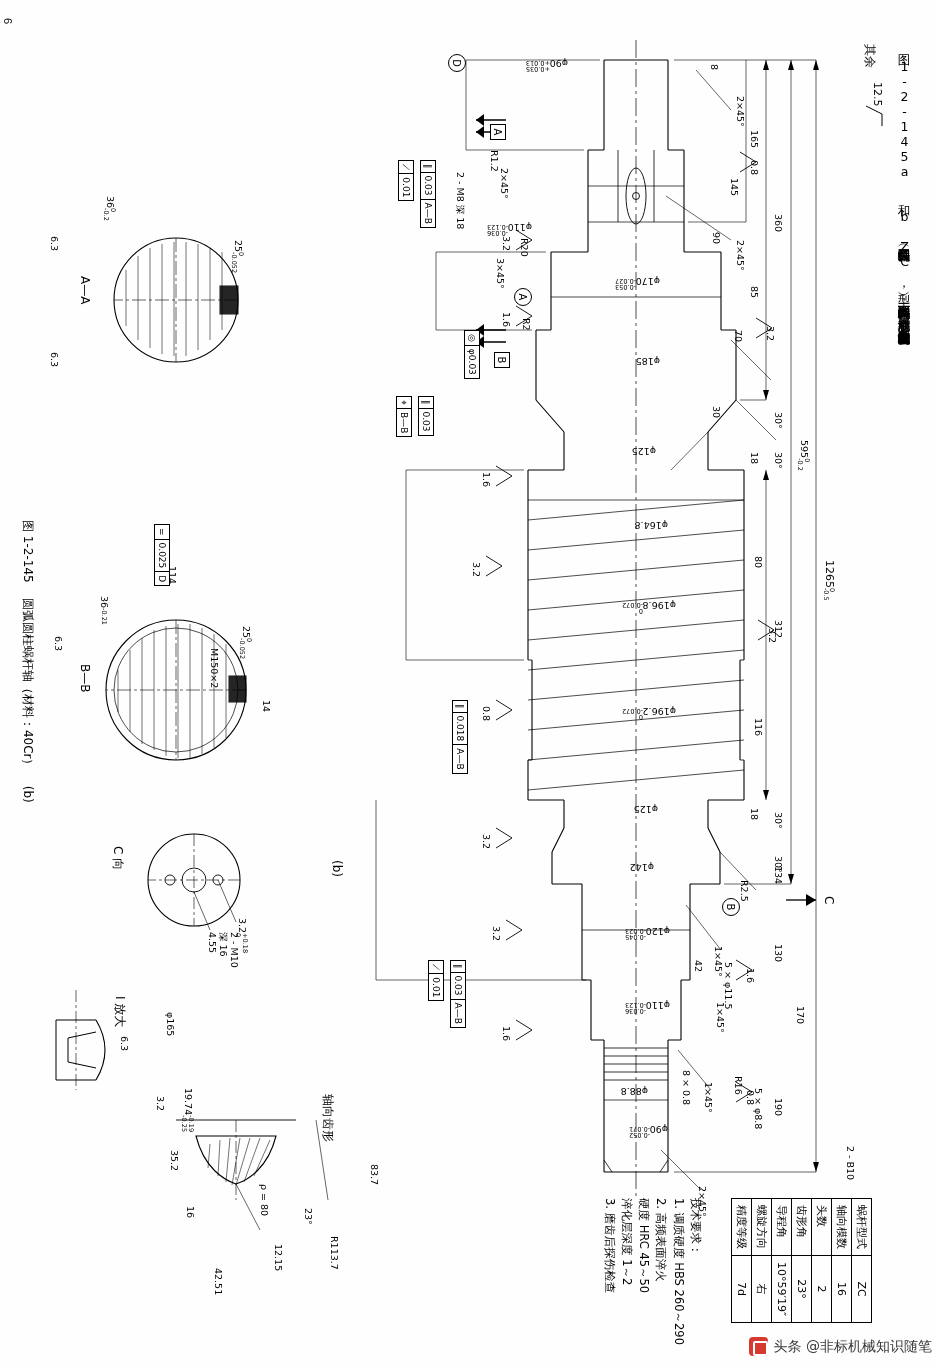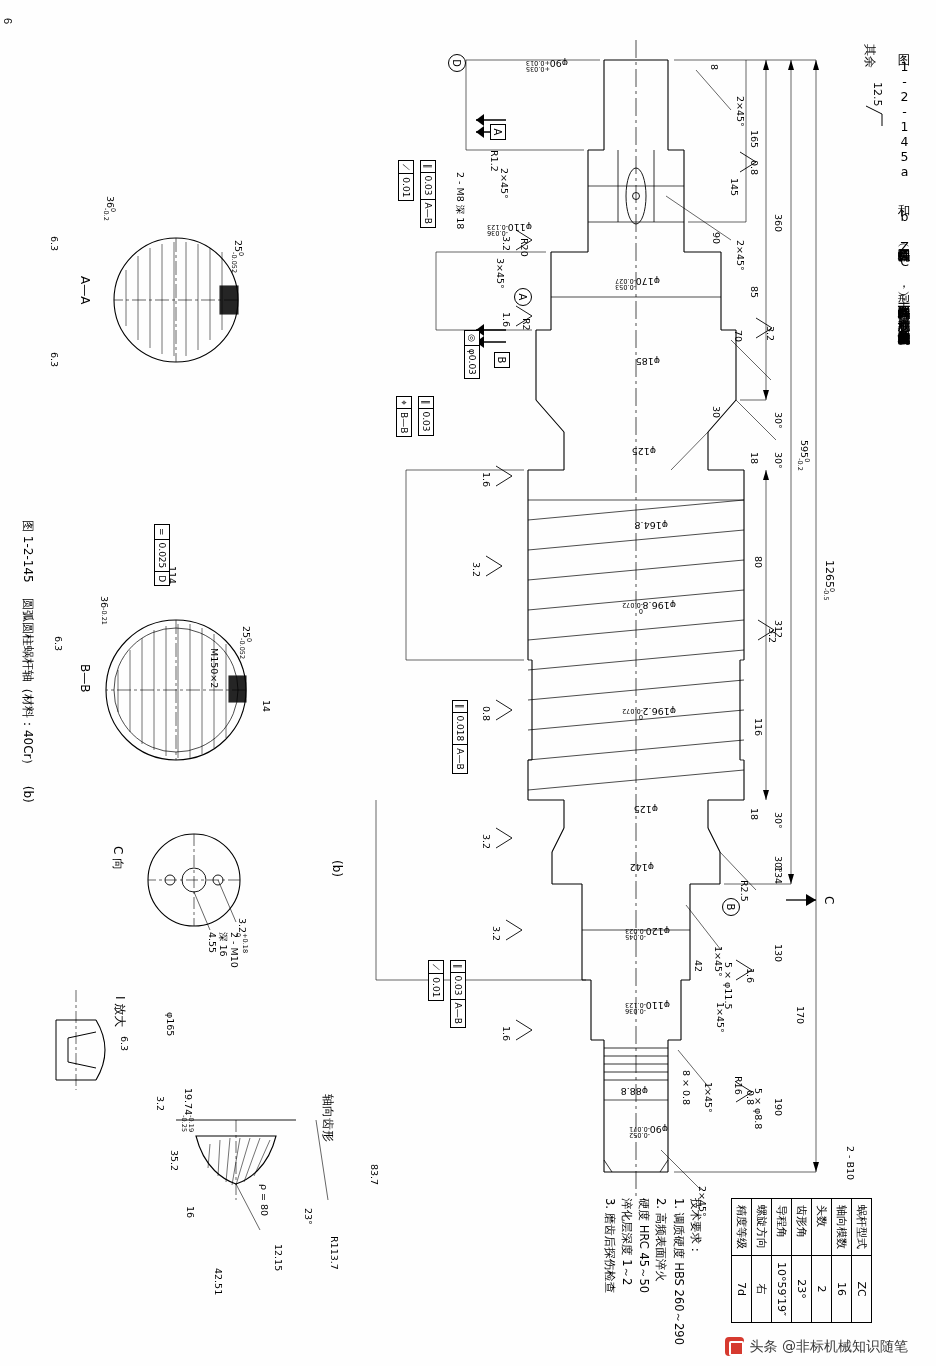--- a/index.html
+++ b/index.html
@@ -154,21 +154,21 @@
     position: absolute;
     font-family: "DejaVu Sans", sans-serif;
     font-size: 12.5px;
     line-height: 1.6;
     color: #000;
   }
 
   
   .watermark {
     position: absolute;
-    right: 28px;
+    right: 4px;
     bottom: 10px;
     font-family: "DejaVu Sans", sans-serif;
     font-size: 14px;
     color: #3a3a3a;
     display: flex;
     align-items: center;
     gap: 6px;
   }
   .wm-logo {
     width: 19px; height: 19px;

